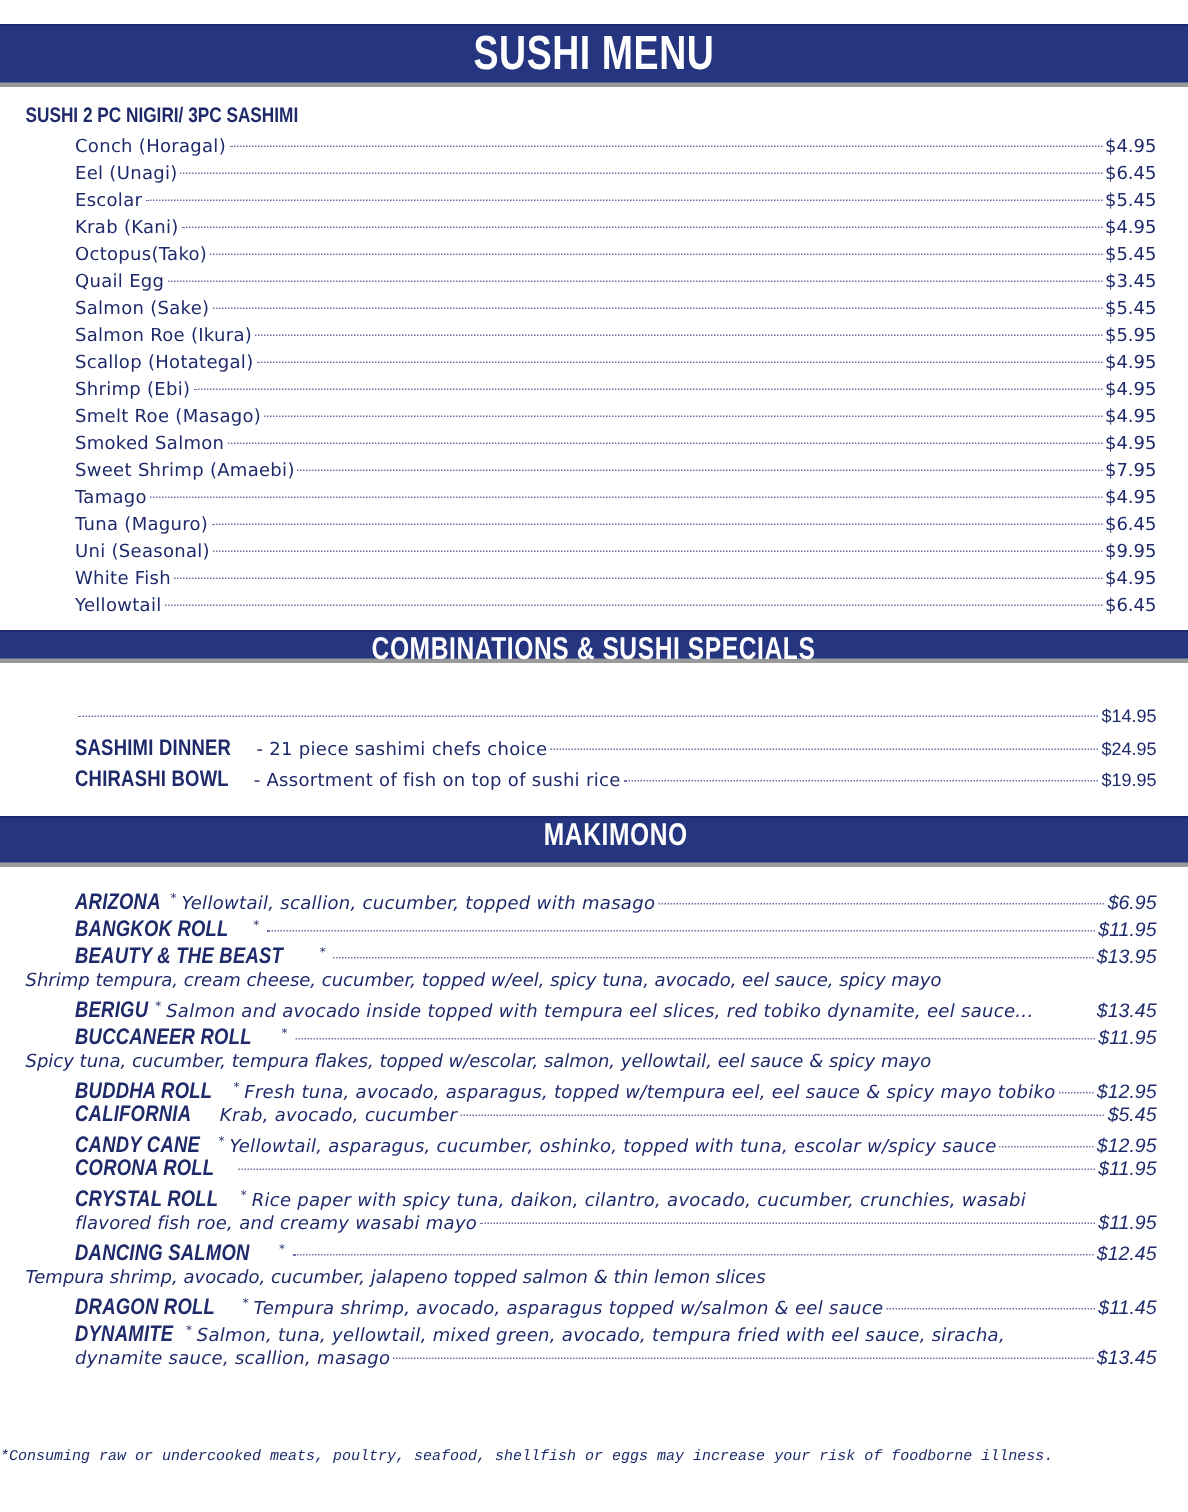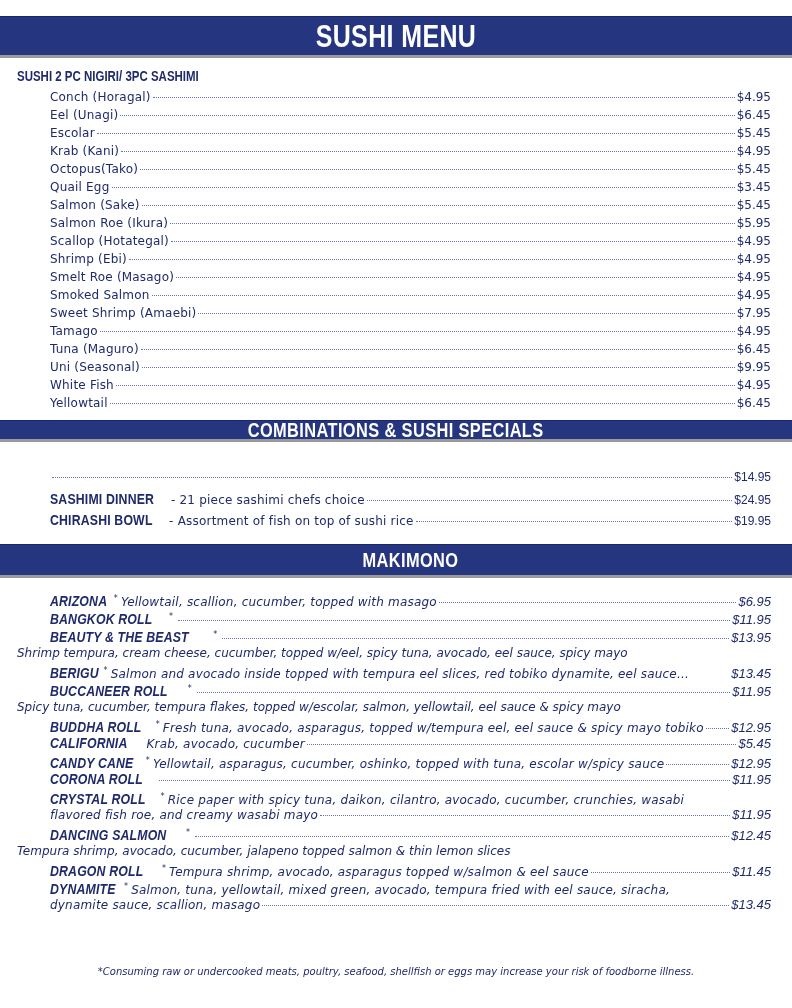--- a/index.html
+++ b/index.html
@@ -4,21 +4,21 @@
 <style>
   * { box-sizing: border-box; margin: 0; padding: 0; }
   html, body { width: 792px; height: 1008px; background: #ffffff; overflow: hidden; }
   body { position: relative; font-family: "DejaVu Sans", sans-serif; color: #1f2a6b; }
 
   .bar {
     position: absolute; left: 0; width: 792px;
     background: #26357f;
     border-top: 1px solid #1b276a;
     box-shadow: 0 3px 0 #9a9a9a;
-    display: flex; align-items: center; justify-content: center;
+    display: flex; justify-content: center;
   }
   .bar-title {
     font-family: "Liberation Sans", sans-serif;
     font-weight: bold; color: #ffffff;
     transform: scaleX(0.78);
     letter-spacing: 0.5px;
   }
   #bar-main { top: 16px; height: 39px; }
   #bar-main .bar-title { font-size: 32px; }
   #bar-combo { top: 420px; height: 19px; }
@@ -60,21 +60,21 @@
   }
   .star { font-size: 8px; vertical-align: super; margin-right: 3px; }
 
   .maki-list { top: 590px; font-style: italic; }
   .maki-list .row { height: 18px; line-height: 18px; }
   .maki-list .desc-line { height: 18px; line-height: 18px; font-size: 12px; white-space: nowrap; }
   .maki-list .price { font-family: "Liberation Sans", sans-serif; font-size: 13px; }
 
   .footer {
     position: absolute; left: 0; width: 792px; top: 966px;
-    text-align: center; font-style: italic; font-size: 10px; color: #1f2a6b;
+    font-style: italic; font-size: 10px; color: #1f2a6b; font-family: Liberation Mono, monospace;
   }
 </style>
 </head>
 <body>
 
 <div class="bar" id="bar-main">
   <span class="bar-title">SUSHI MENU</span>
 </div>
 
 <div class="subhead">SUSHI 2 PC NIGIRI/ 3PC SASHIMI</div>

